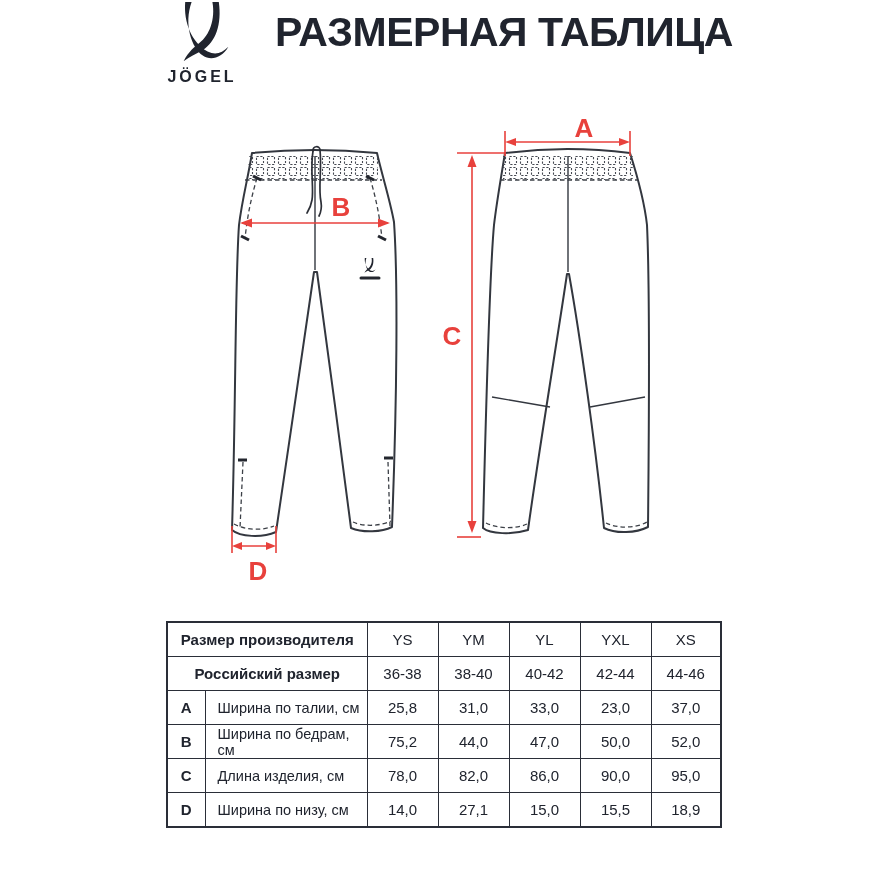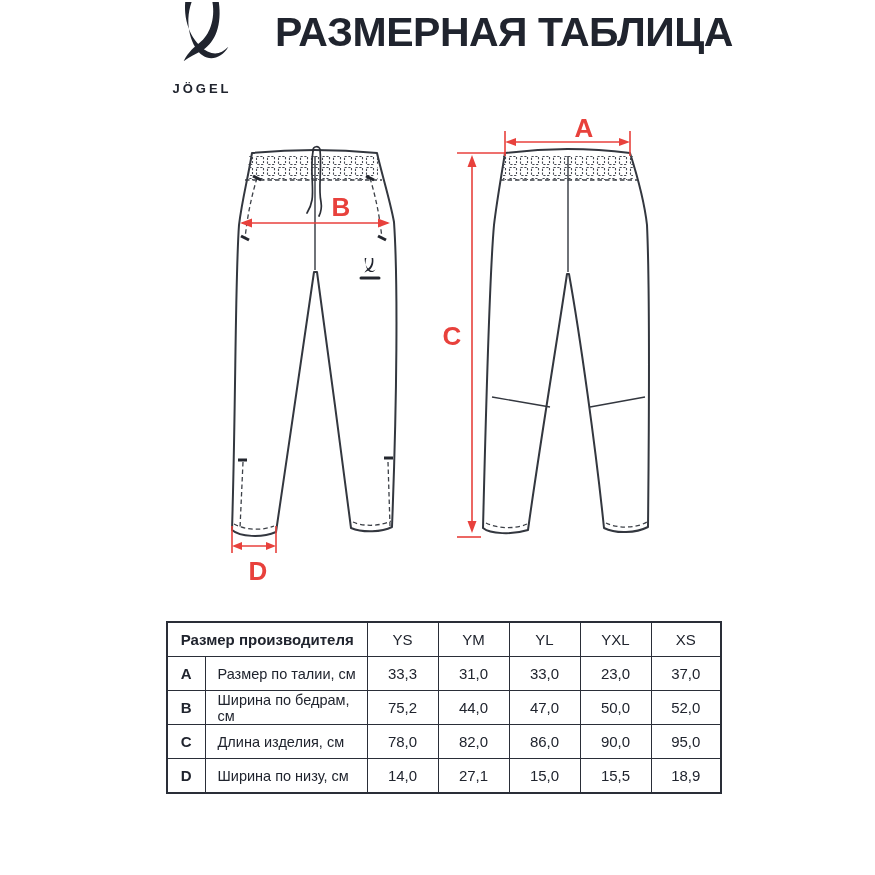--- a/index.html
+++ b/index.html
@@ -3,21 +3,21 @@
 <meta charset="utf-8">
 <style>
   :root { --accent:#e8413c; --ink:#20242e; --line:#33373f; }
   html,body { margin:0; padding:0; background:#ffffff; }
   body { width:875px; height:875px; font-family:"Liberation Sans",sans-serif; color:var(--ink); }
   .page { position:relative; width:875px; height:875px; background:#fff; overflow:hidden; }
 
   
   .logo { position:absolute; left:146px; top:2px; width:112px; text-align:center; }
   .logo svg { display:block; margin:0 auto; }
-  .brand-name { font-size:13px; font-weight:bold; letter-spacing:3px; margin-top:15px; color:var(--ink); }
+  .brand-name { font-size:16px; font-weight:bold; letter-spacing:3px; margin-top:2px; color:var(--ink); }
   .title { position:absolute; left:271px; top:5px; margin:4px; font-size:41px; font-weight:bold;
            letter-spacing:-0.5px; color:var(--ink); white-space:nowrap; }
 
   
   .diagram { position:absolute; left:200px; top:100px; width:500px; height:500px; }
   .outline { fill:#fff; stroke:var(--line); stroke-width:2; stroke-linejoin:round; }
   .thin   { fill:none; stroke:var(--line); stroke-width:1.4; }
   .dash   { fill:none; stroke:#3c4047; stroke-width:1.3; stroke-dasharray:4.5 3; }
   .tick   { stroke:#23262e; stroke-width:3; }
   .cord   { fill:none; stroke:#2c2f37; stroke-width:1.7; stroke-linecap:round; }
@@ -163,23 +163,31 @@
     <tbody>
       <tr>
         <th class="lbl" colspan="2">Размер производителя</th>
         <td>YS</td>
         <td>YM</td>
         <td>YL</td>
         <td>YXL</td>
         <td>XS</td>
       </tr>
       <tr>
+        <th class="lbl" colspan="2">Российский размер</th>
+        <td>36-38</td>
+        <td>38-40</td>
+        <td>40-42</td>
+        <td>42-44</td>
+        <td>44-46</td>
+      </tr>
+      <tr>
         <td class="ltr">A</td>
-        <td class="nm">Размер по талии, см</td>
-        <td>33,3</td>
+        <td class="nm">Ширина по талии, см</td>
+        <td>25,8</td>
         <td>31,0</td>
         <td>33,0</td>
         <td>23,0</td>
         <td>37,0</td>
       </tr>
       <tr>
         <td class="ltr">B</td>
         <td class="nm">Ширина по бедрам, см</td>
         <td>75,2</td>
         <td>44,0</td>

